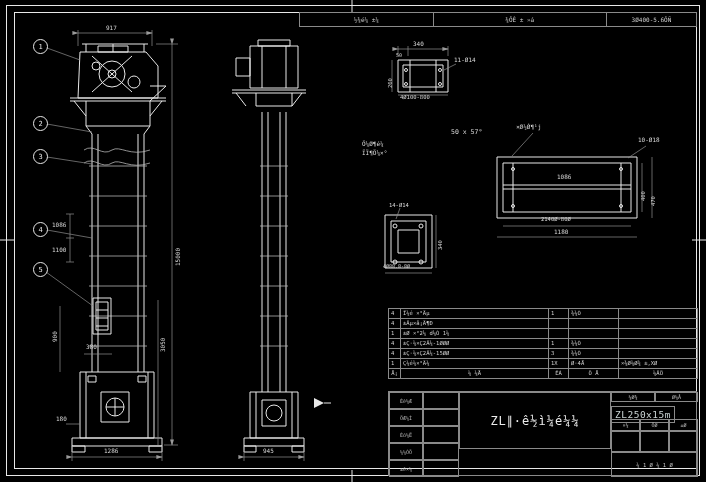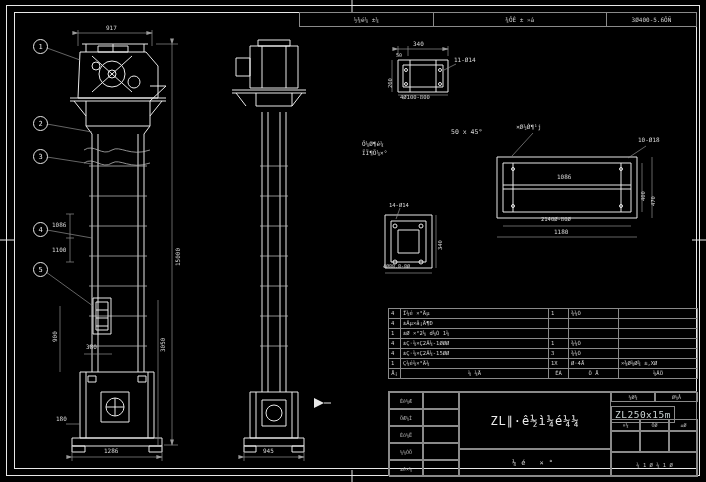--- a/index.html
+++ b/index.html
@@ -162,21 +162,21 @@
       <span class="lbl" style="left: 56px; top: 416px;">180</span>
       <span class="lbl" style="left: 104px; top: 448px;">1286</span>
       <span class="lbl" style="left: 263px; top: 448px;">945</span>
       <span class="lbl" style="left: 413px; top: 41px;">340</span>
       <span class="lbl" style="left: 396px; top: 53px; font-size: 5px;">50</span>
       <span class="lbl" style="left: 454px; top: 57px;">11-Ø14</span>
       <span class="lbl" style="left: 400px; top: 95px; font-size: 5.5px;">4Ø100-800</span>
       <span class="lbl" style="left: 388px; top: 88px; transform: rotate(-90deg); font-size: 5.5px;">260</span>
       <span class="lbl" style="left: 362px; top: 141px;">Ö¼Ø¶é¼</span>
       <span class="lbl" style="left: 362px; top: 150px;">ÏÏ¶Ö¼×°</span>
-      <span class="lbl" style="left: 451px; top: 129px; font-size: 6.5px;">50 x 45°</span>
+      <span class="lbl" style="left: 451px; top: 129px; font-size: 6.5px;">50 x 57°</span>
       <span class="lbl" style="left: 516px; top: 124px;">¤Ø½Ǿ¶¹j</span>
       <span class="lbl" style="left: 557px; top: 174px;">1086</span>
       <span class="lbl" style="left: 638px; top: 137px;">10-Ø18</span>
       <span class="lbl" style="left: 641px; top: 201px; transform: rotate(-90deg); font-size: 5.5px;">400</span>
       <span class="lbl" style="left: 651px; top: 206px; transform: rotate(-90deg); font-size: 5.5px;">470</span>
       <span class="lbl" style="left: 541px; top: 217px; font-size: 5.5px;">2140Ø-80Ø</span>
       <span class="lbl" style="left: 554px; top: 229px;">1180</span>
       <span class="lbl" style="left: 389px; top: 203px; font-size: 5.5px;">14-Ø14</span>
       <span class="lbl" style="left: 383px; top: 264px; font-size: 5px;">4Ø88.8-8Ø</span>
       <span class="lbl" style="left: 438px; top: 250px; transform: rotate(-90deg); font-size: 5.5px;">340</span>
@@ -250,21 +250,20 @@
     <div class="lrow-label" style="left:0;top:34px;width:34px;height:17px">Éó¼Ë</div>
     <div class="lrow-label" style="left:0;top:51px;width:34px;height:17px">¼¼ÒÕ</div>
     <div class="lrow-label" style="left:0;top:68px;width:34px;height:17px">±ê×¼</div>
     <div class="tcell" style="left:34px;top:0;width:36px;height:17px"></div>
     <div class="tcell" style="left:34px;top:17px;width:36px;height:17px"></div>
     <div class="tcell" style="left:34px;top:34px;width:36px;height:17px"></div>
     <div class="tcell" style="left:34px;top:51px;width:36px;height:17px"></div>
     <div class="tcell" style="left:34px;top:68px;width:36px;height:17px"></div>
 
     <div class="tcell big" style="left:70px;top:0;width:152px;height:57px">ZL∥·ê½ì¼é¼¼</div>
-    <div class="tcell sub" style="left:70px;top:57px;width:152px;height:28px">¼é ×°</div>
 
     <div class="tcell" style="left:222px;top:0;width:44px;height:10px">¼Ø¾</div>
     <div class="tcell" style="left:266px;top:0;width:43px;height:10px">Ø¼Å</div>
     <div class="tcell model" style="left:222px;top:14px;width:64px;height:17px">ZL250x15m</div>
     <div class="tcell" style="left:222px;top:27px;width:29px;height:12px">×¼</div>
     <div class="tcell" style="left:251px;top:27px;width:29px;height:12px">ÖØ</div>
     <div class="tcell" style="left:280px;top:27px;width:29px;height:12px">±Ø</div>
     <div class="tcell" style="left:222px;top:39px;width:29px;height:21px"></div>
     <div class="tcell" style="left:251px;top:39px;width:29px;height:21px"></div>
     <div class="tcell" style="left:280px;top:39px;width:29px;height:21px"></div>

